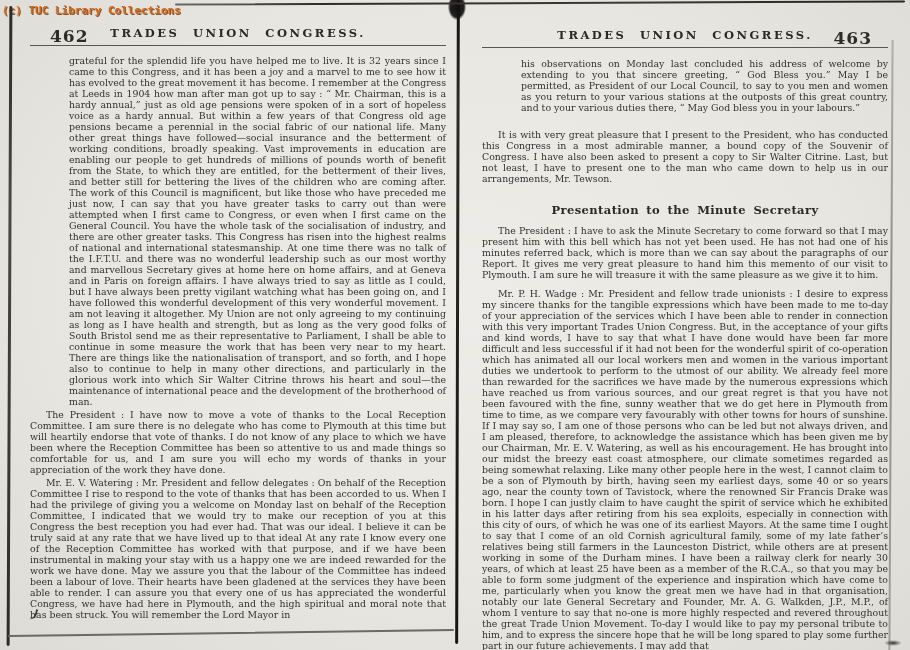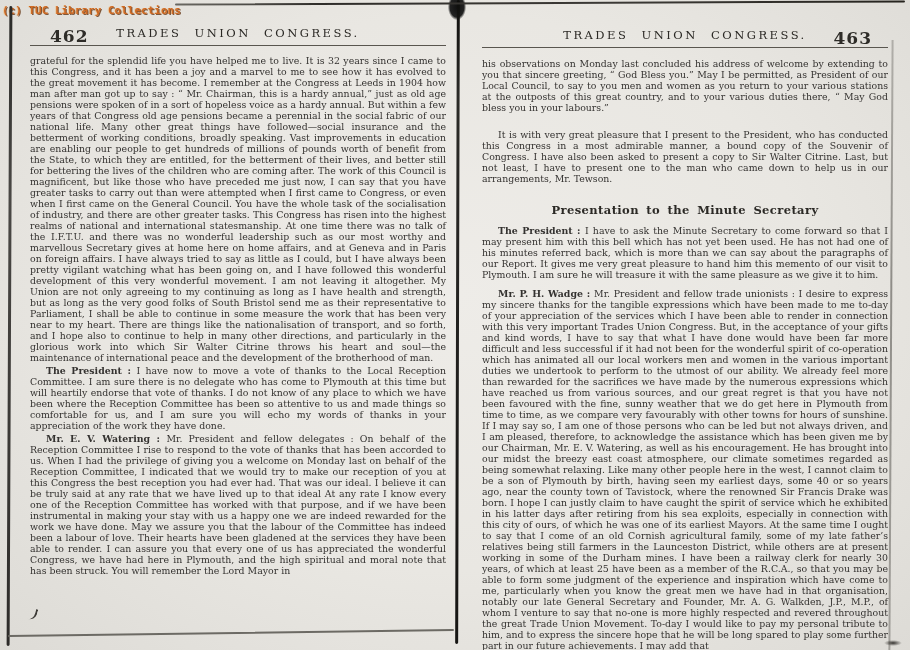--- a/index.html
+++ b/index.html
@@ -56,38 +56,38 @@
     font-size:11px;font-weight:bold;letter-spacing:0px;
     color:#d06a24;
     text-shadow:1px 1px 0 rgba(92,42,6,.75), -1px 0 0 rgba(240,190,120,.5);
   }
   
   .page{position:absolute;color:#2e2c28;}
   .page-left{left:30px;top:26px;width:416px;}
   .page-right{left:482px;top:28px;width:406px;}
   .pagehead{position:relative;height:16px;margin-bottom:1px;}
   .runtitle{
-    display:block;text-align:center;font-weight:normal;font-size:11.5px;
+    display:block;text-align:center;font-weight:bold;font-size:11.5px;
     letter-spacing:2.5px;word-spacing:7px;color:#2b2925;
   }
   .pagenum{position:absolute;top:0;font-weight:bold;font-size:17px;letter-spacing:1px;}
   .pagenum.pn-left{left:20px;}
   .pagenum.pn-right{right:16px;margin-left:12px;}
   .headrule{border:0;border-top:1.3px solid #59564f;margin:3px 0 0 0;}
   .bodytext{
     font-size:9.4px;line-height:11px;text-align:justify;
     margin:0;color:#343230;
   }
   .page-left .bodytext{margin-top:9px;}
   .page-right .bodytext{margin-top:10px;}
-  p.cont{text-indent:0;}
+  p.cont{text-indent:0;margin-left:39px;}
   p.ind{text-indent:16px;}
   .speech{margin-top:2px !important;text-indent:16px;}
   .page-right .speech{margin-top:8px !important;}
-  .speaker{font-weight:bold;}
+  .speaker{font-weight:normal;}
   .sechead{
     text-align:center;font-weight:bold;font-size:11.5px;letter-spacing:.4px;
     word-spacing:3px;margin:8px 0 3px 0;color:#2b2925;
   }
   .page-right .sechead{margin:19px 0 4px 0;}
 </style>
 </head>
 <body>
 
 <div class="scan">

